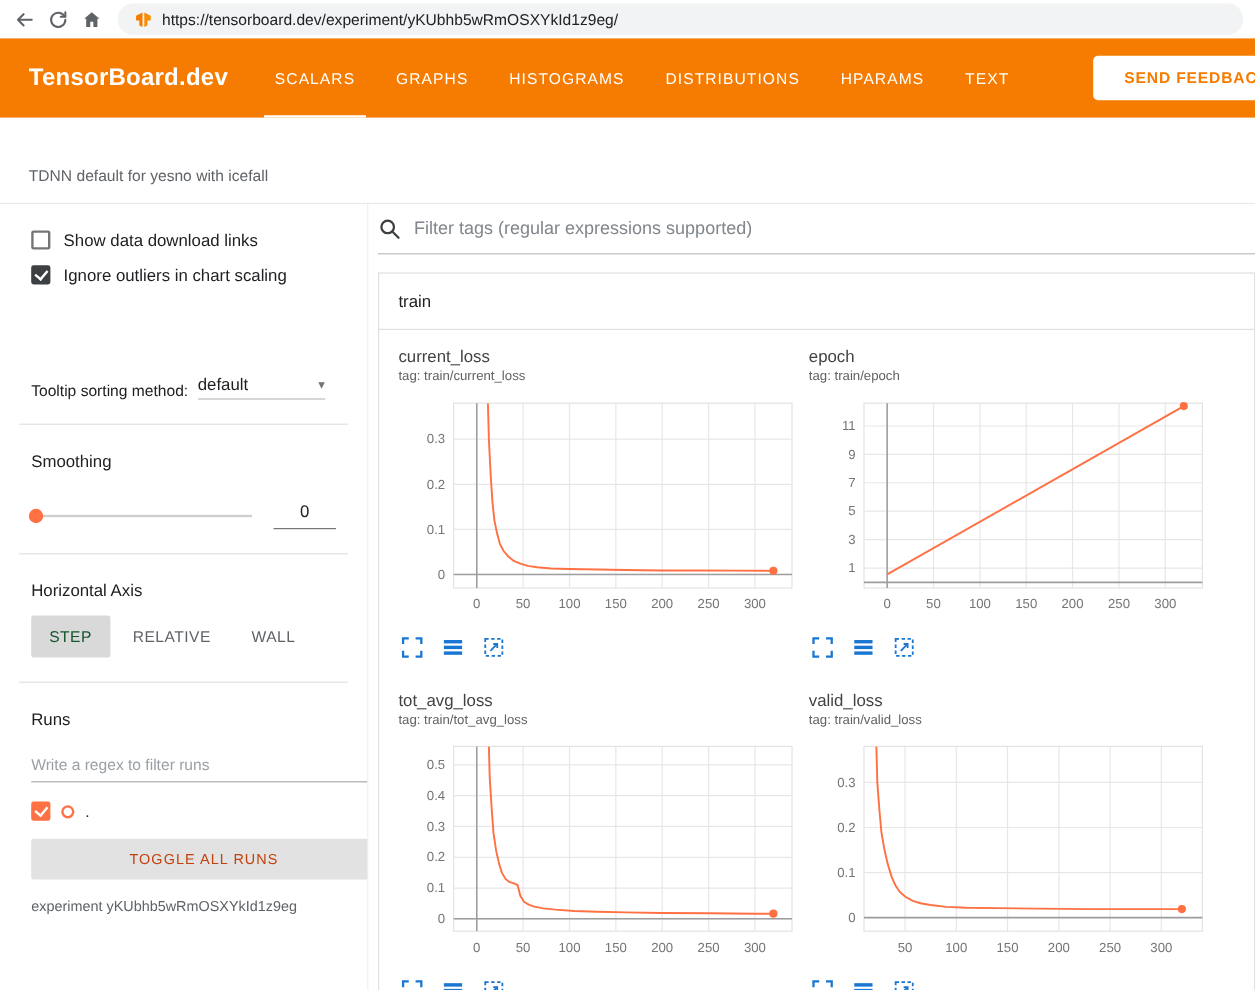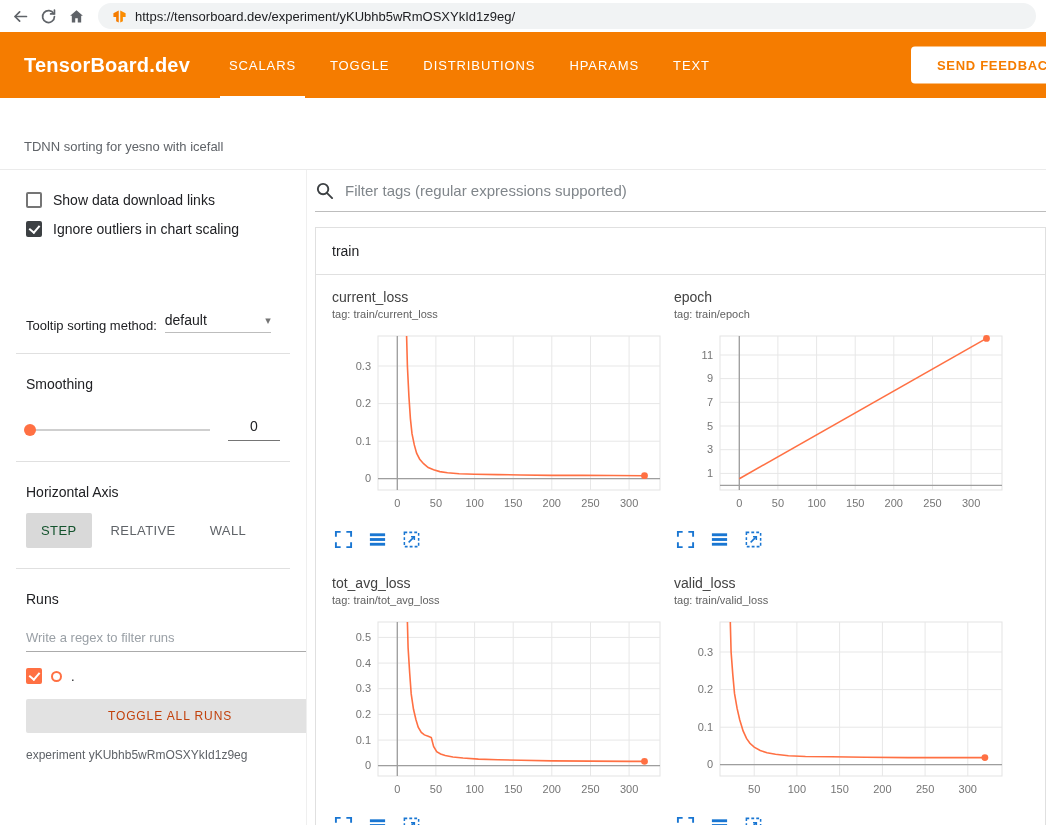--- a/index.html
+++ b/index.html
@@ -96,30 +96,31 @@
         </svg>
     </span>
     <span class="url">https://tensorboard.dev/experiment/yKUbhb5wRmOSXYkId1z9eg/</span>
   </div>
 </div>
 
 <header class="app-header">
   <div class="brand">TensorBoard.dev</div>
   <nav class="tabs">
     <span class="tab active">SCALARS</span>
-    <span class="tab">TOGGLE</span>
+    <span class="tab">GRAPHS</span>
+    <span class="tab">HISTOGRAMS</span>
     <span class="tab">DISTRIBUTIONS</span>
     <span class="tab">HPARAMS</span>
     <span class="tab">TEXT</span>
   </nav>
   <button class="feedback-btn">SEND FEEDBACK</button>
 </header>
 
 <div class="subheader">
-  <span>TDNN sorting for yesno with icefall</span>
+  <span>TDNN default for yesno with icefall</span>
 </div>
 
 <div class="content">
 
   <aside class="sidebar">
     <label class="check-row">
       <span class="cb"></span>
       <span>Show data download links</span>
     </label>
     <label class="check-row">

